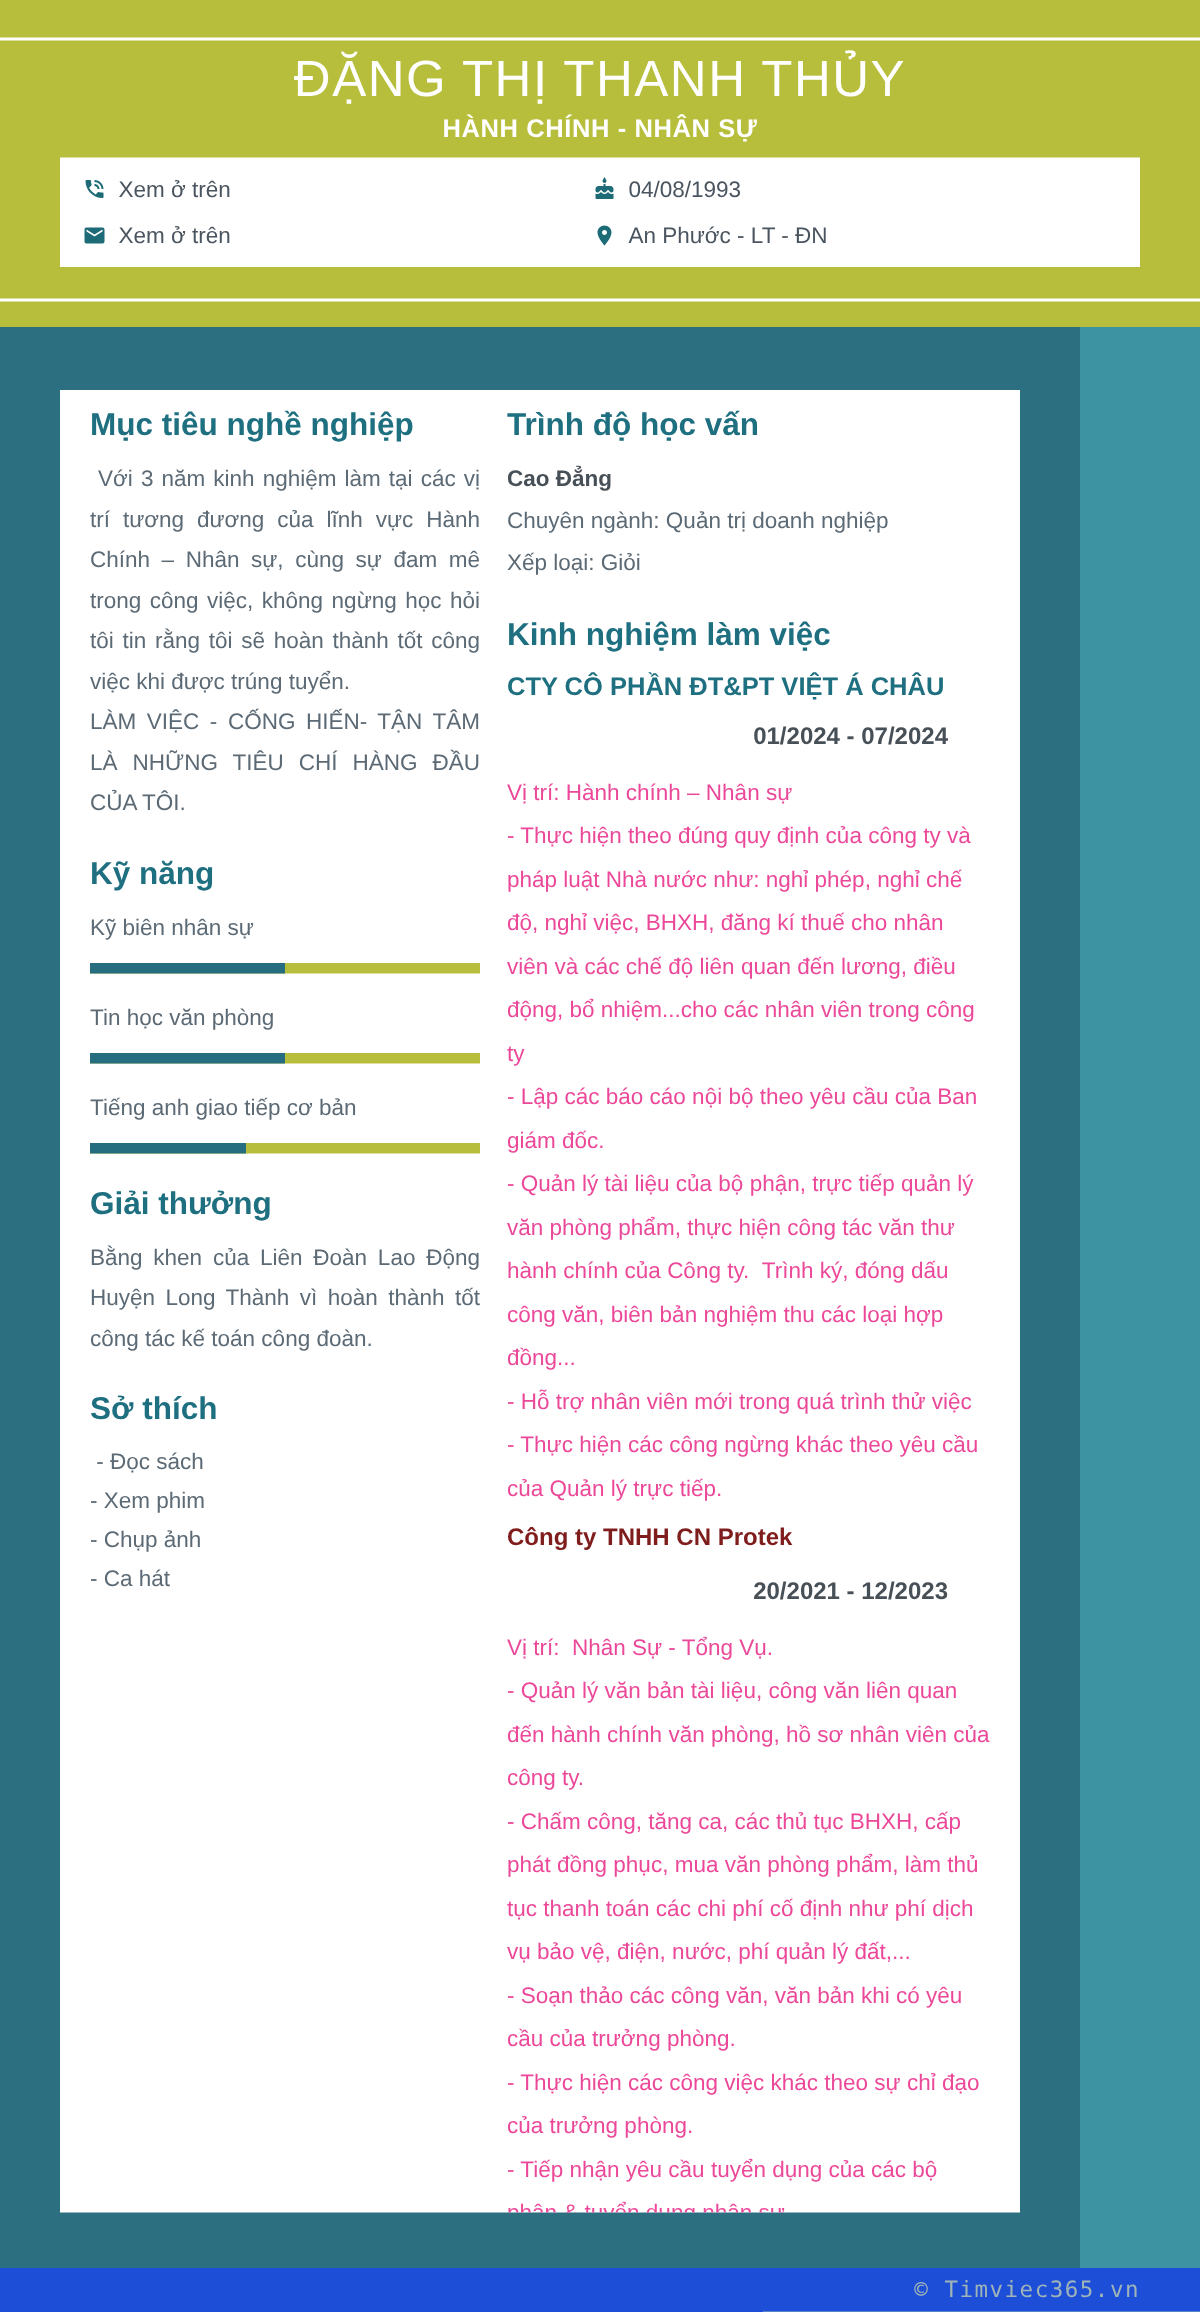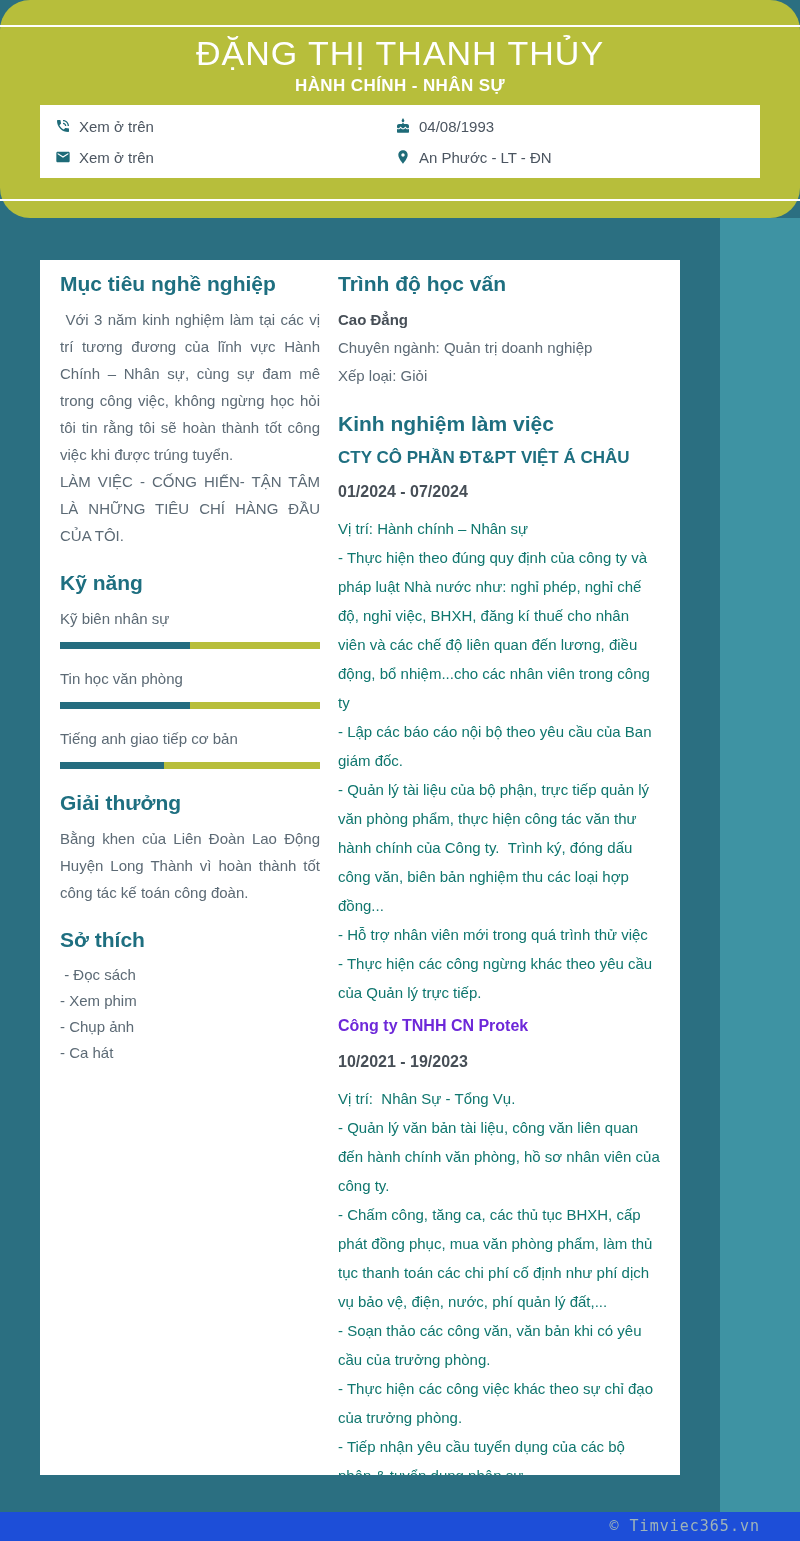--- a/index.html
+++ b/index.html
@@ -3,21 +3,21 @@
 <meta charset="utf-8">
 <style>
   html,body{margin:0;padding:0;}
   body{
     width:800px;height:1541px;position:relative;overflow:hidden;
     background:#2b6f81;
     font-family:"Liberation Sans",sans-serif;
     -webkit-font-smoothing:antialiased;
   }
   
-  .header{position:absolute;top:0;left:0;width:800px;height:218px;background:#b7be3b;border-radius:30px;}
+  .header{position:absolute;top:0;left:0;width:800px;height:218px;background:#b7be3b;}
   .header-rule{position:absolute;left:0;width:800px;height:2px;background:#ffffff;}
   .rule-top{top:25px;}
   .rule-bottom{top:199px;}
   .name{
     position:absolute;top:34px;left:0;width:800px;text-align:center;
     color:#ffffff;font-size:34px;font-weight:400;letter-spacing:1px;white-space:nowrap;
   }
   .job-title{
     position:absolute;top:76px;left:0;width:800px;text-align:center;
     color:#ffffff;font-size:17px;font-weight:700;letter-spacing:.4px;
@@ -45,23 +45,23 @@
   .skill{margin-bottom:16px;}
   .skill-label{color:#5c6a75;font-size:15px;line-height:27px;margin:2px 0 10px;}
   .skill-bar{height:7px;width:100%;background:#b7be3b;}
   .skill-fill{height:100%;background:#256d7f;}
   
   .hobby{color:#5c6a75;font-size:15px;line-height:26px;margin:0;}
   
   .edu-degree{font-weight:700;color:#474f57;font-size:15px;line-height:28px;margin:0;}
   .edu-line{color:#5c6a75;font-size:15px;line-height:28px;margin:0;}
   .company-teal{color:#1e6f80;font-size:17px;font-weight:700;margin:0 0 4px;line-height:24px;}
-  .company-dark{color:#6d28d9;font-size:16px;font-weight:700;margin:4px 0 0;line-height:29px;}
-  .period{color:#474f57;font-size:16px;font-weight:700;text-align:left;padding-right:28px;margin:10px 0;line-height:24px;}
-  .position,.duty{color:#0f766e;font-size:15px;line-height:29px;margin:0;}
+  .company-dark{color:#7f1d1d;font-size:16px;font-weight:700;margin:4px 0 0;line-height:29px;}
+  .period{color:#474f57;font-size:16px;font-weight:700;text-align:right;padding-right:28px;margin:10px 0;line-height:24px;}
+  .position,.duty{color:#ec4899;font-size:15px;line-height:29px;margin:0;}
   
   .footer-strip{position:absolute;top:1512px;left:0;width:800px;height:29px;background:#1d4ed8;}
   .watermark{
     position:absolute;right:40px;top:0;line-height:29px;
     font-family:"DejaVu Sans Mono",monospace;font-size:15px;color:#9fb4b8;letter-spacing:1px;
   }
 </style>
 </head>
 <body>
 
@@ -150,21 +150,21 @@
       <p class="company-teal">CTY CÔ PHẦN ĐT&amp;PT VIỆT Á CHÂU</p>
       <p class="period">01/2024 - 07/2024</p>
       <p class="position">Vị trí: Hành chính – Nhân sự</p>
       <p class="duty">- Thực hiện theo đúng quy định của công ty và pháp luật Nhà nước như: nghỉ phép, nghỉ chế độ, nghỉ việc, BHXH, đăng kí thuế cho nhân viên và các chế độ liên quan đến lương, điều động, bổ nhiệm...cho các nhân viên trong công ty</p>
       <p class="duty">- Lập các báo cáo nội bộ theo yêu cầu của Ban giám đốc.</p>
       <p class="duty">- Quản lý tài liệu của bộ phận, trực tiếp quản lý văn phòng phẩm, thực hiện công tác văn thư hành chính của Công ty. &nbsp;Trình ký, đóng dấu công văn, biên bản nghiệm thu các loại hợp đồng...</p>
       <p class="duty">- Hỗ trợ nhân viên mới trong quá trình thử việc</p>
       <p class="duty">- Thực hiện các công ngừng khác theo yêu cầu của Quản lý trực tiếp.</p>
 
       <p class="company-dark">Công ty TNHH CN Protek</p>
-      <p class="period">10/2021 - 19/2023</p>
+      <p class="period">20/2021 - 12/2023</p>
       <p class="position">Vị trí: &nbsp;Nhân Sự - Tổng Vụ.</p>
       <p class="duty">- Quản lý văn bản tài liệu, công văn liên quan đến hành chính văn phòng, hồ sơ nhân viên của công ty.</p>
       <p class="duty">- Chấm công, tăng ca, các thủ tục BHXH, cấp phát đồng phục, mua văn phòng phẩm, làm thủ tục thanh toán các chi phí cố định như phí dịch vụ bảo vệ, điện, nước, phí quản lý đất,...</p>
       <p class="duty">- Soạn thảo các công văn, văn bản khi có yêu cầu của trưởng phòng.</p>
       <p class="duty">- Thực hiện các công việc khác theo sự chỉ đạo của trưởng phòng.</p>
       <p class="duty">- Tiếp nhận yêu cầu tuyển dụng của các bộ phận &amp; tuyển dụng nhân sự.</p>
 
     </div>
   </div>
 </div>

